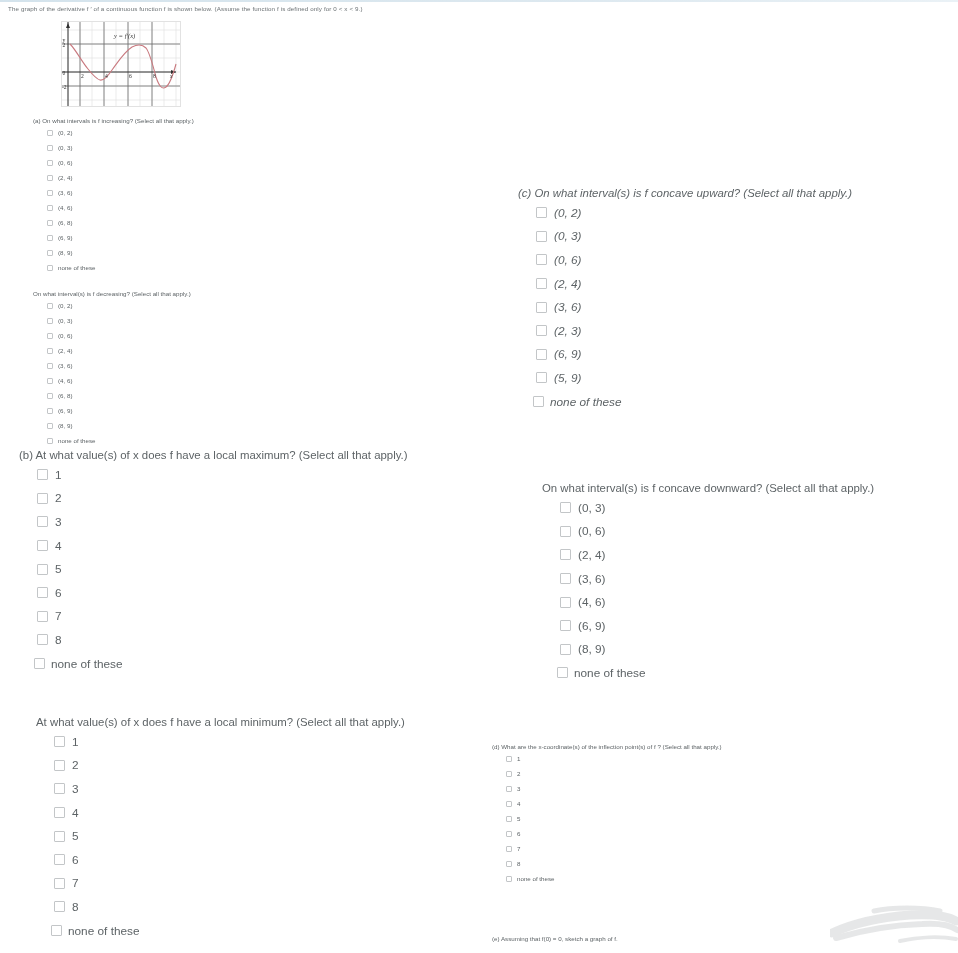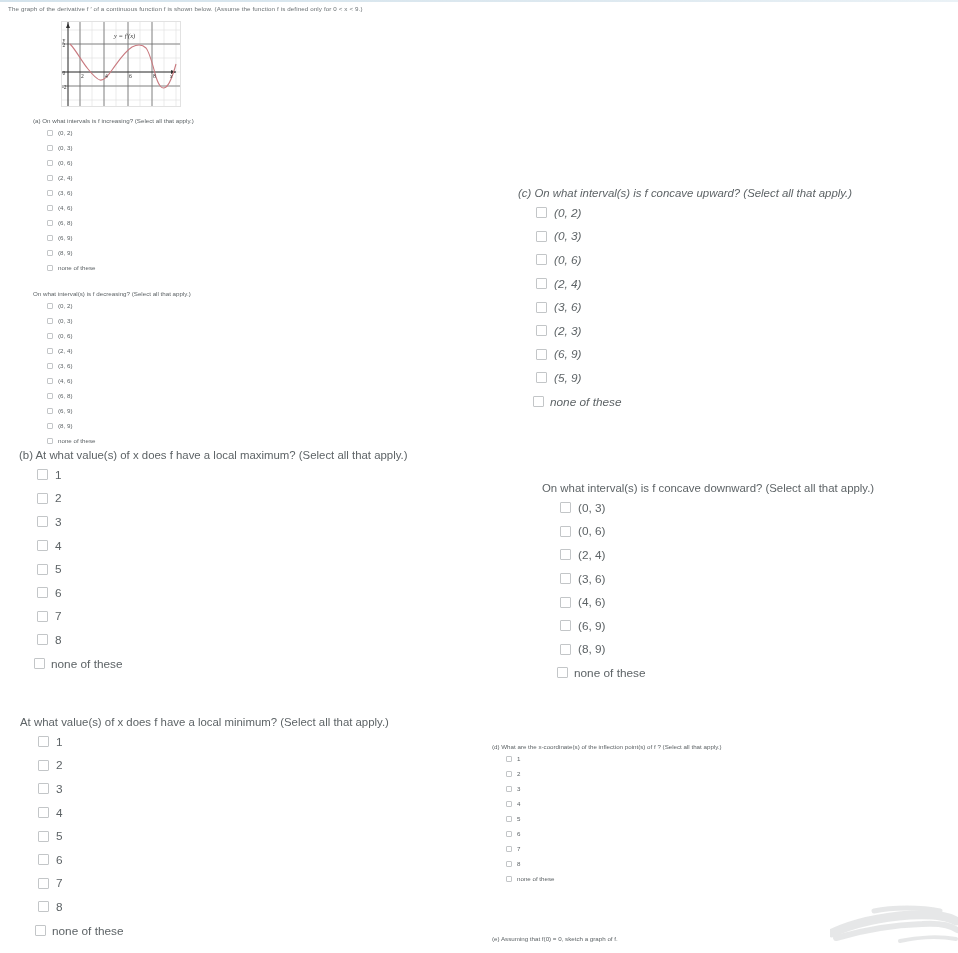--- a/index.html
+++ b/index.html
@@ -276,21 +276,21 @@
           <span class="cbx"></span>
           <span class="olabel">8</span>
         </li>
       <li class="opt none">
           <span class="cbx"></span>
           <span class="olabel">none of these</span>
         </li>
     </ul>
   </div>
 
-  <div class="qblock lg" style="left:20px; top:715px;text-align:right;">
+  <div class="qblock lg" style="left:36px; top:715px;text-align:right;">
     <div class="qtitle">At what value(s) of x does f have a local minimum? (Select all that apply.)</div>
     <ul class="opts">
       <li class="opt">
           <span class="cbx"></span>
           <span class="olabel">1</span>
         </li>
       <li class="opt">
           <span class="cbx"></span>
           <span class="olabel">2</span>
         </li>

